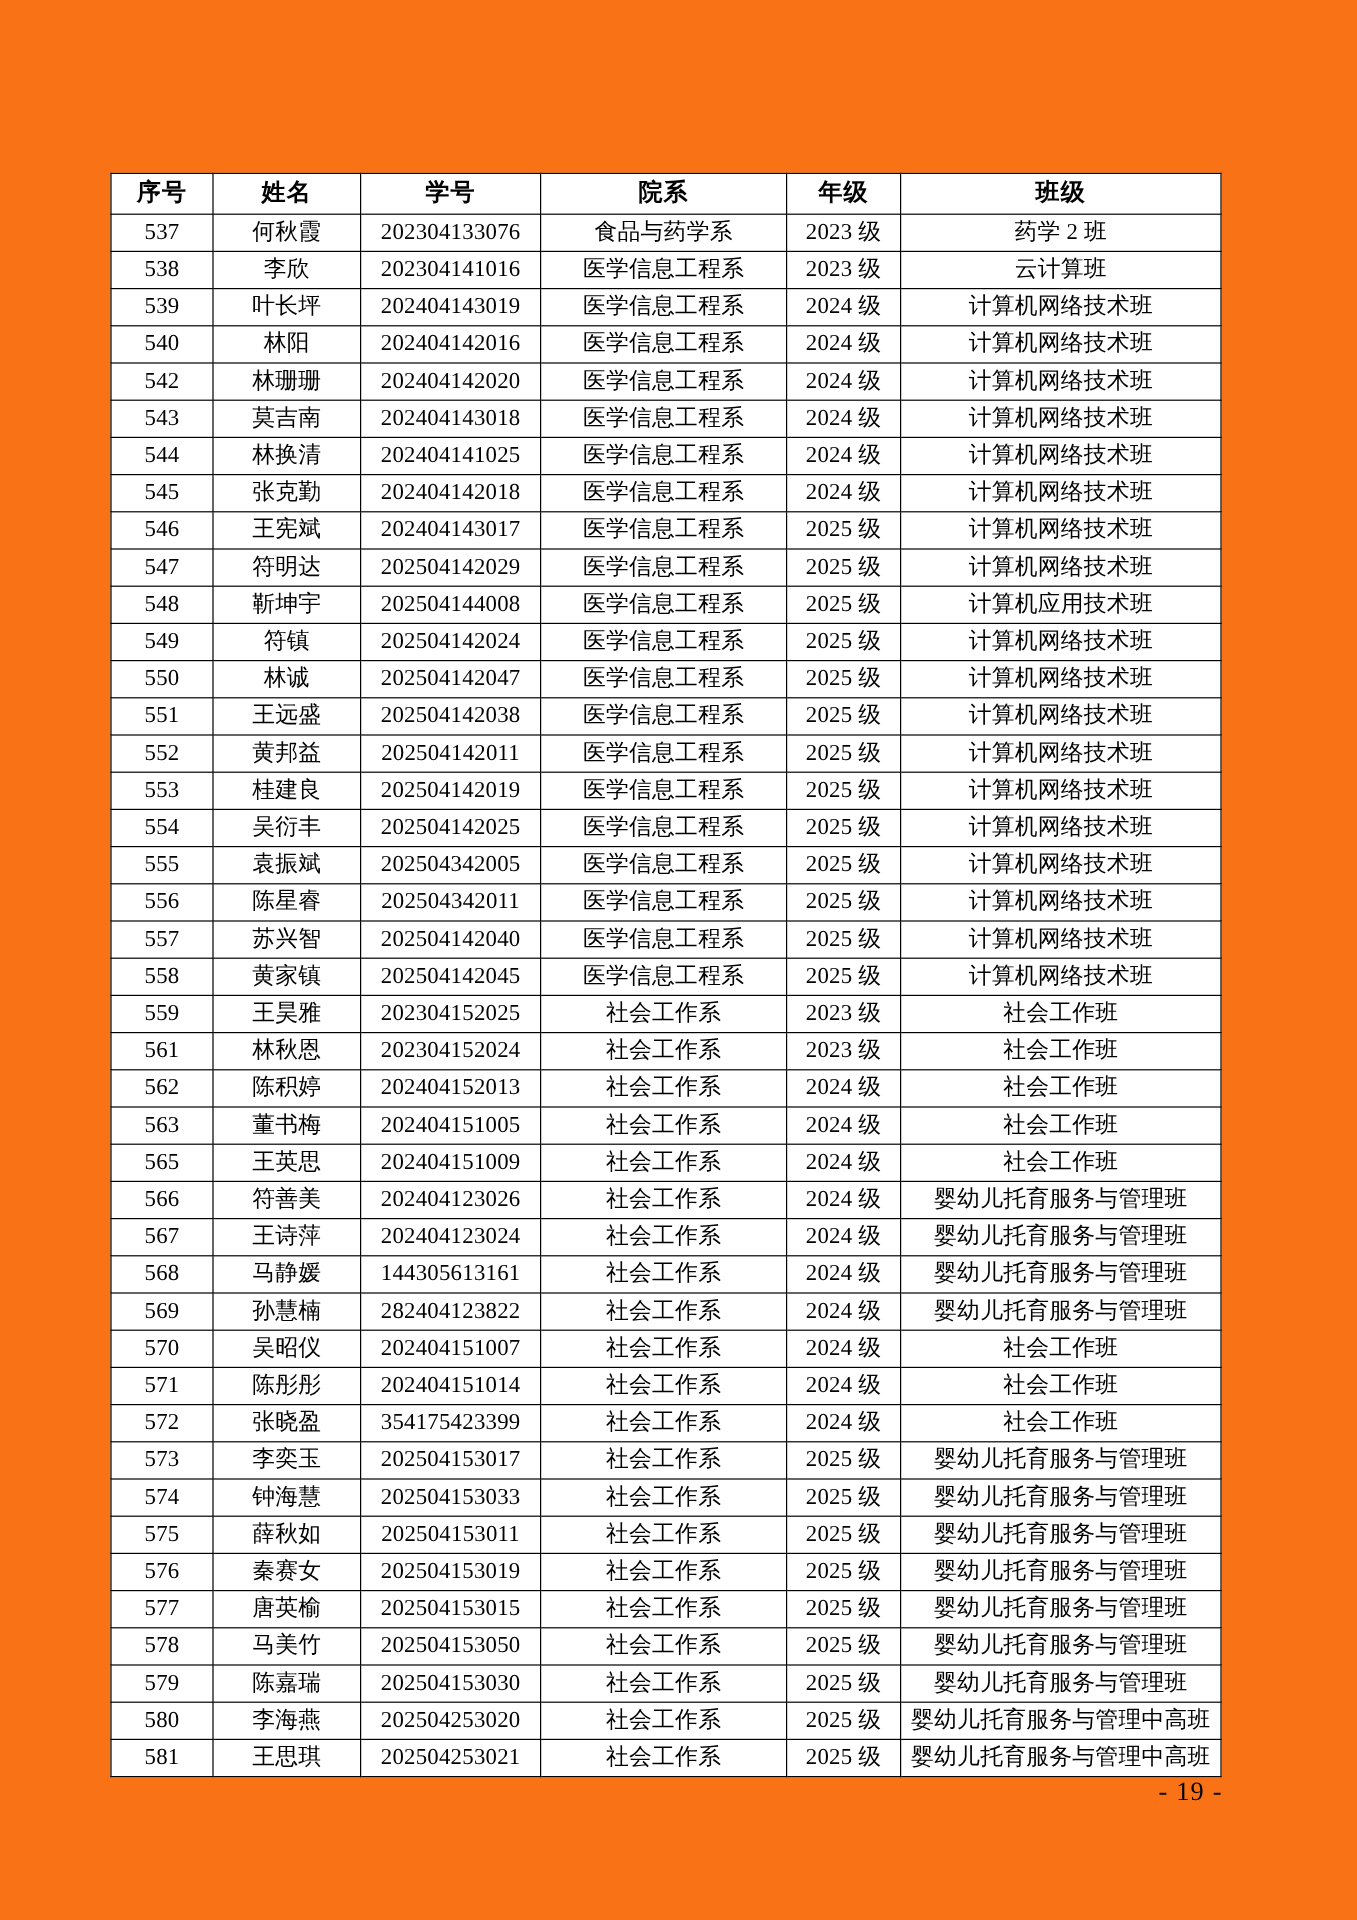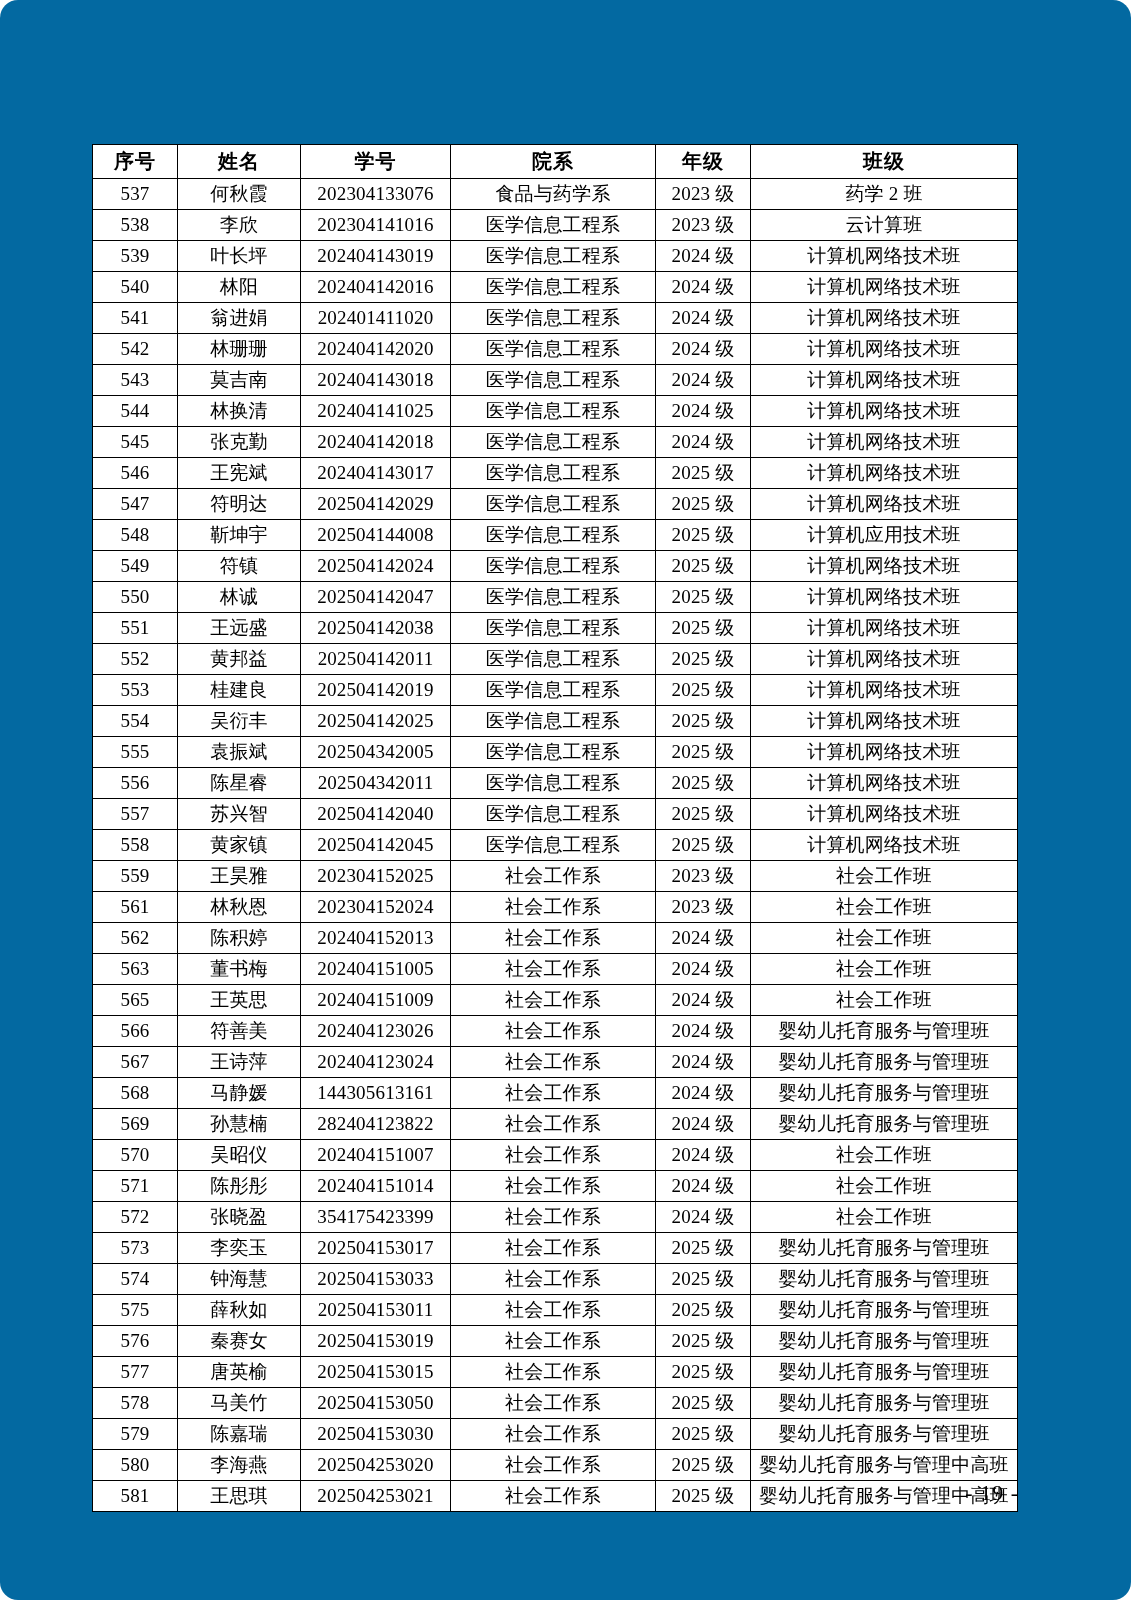--- a/index.html
+++ b/index.html
@@ -13,22 +13,21 @@
     font-family: "Liberation Serif", "DejaVu Serif", serif;
     color: #000000;
     position: relative;
     overflow: hidden;
   }
   .page {
     position: absolute;
     left: 0; top: 0;
     width: 1131px;
     height: 1600px;
-    background: #0369a1;
-    border-radius: 18px;
+    background: #f97316;
   }
   .table-wrap {
     position: absolute;
     left: 92px;
     top: 144px;
     width: 925px;
   }
   table.roster {
     border-collapse: collapse;
     table-layout: fixed;
@@ -133,28 +132,20 @@
           </tr>
           <tr>
             <td class="seq">540</td>
             <td class="name">林阳</td>
             <td class="sid">202404142016</td>
             <td class="dept">医学信息工程系</td>
             <td class="grade">2024 级</td>
             <td class="cls">计算机网络技术班</td>
           </tr>
           <tr>
-            <td class="seq">541</td>
-            <td class="name">翁进娟</td>
-            <td class="sid">202401411020</td>
-            <td class="dept">医学信息工程系</td>
-            <td class="grade">2024 级</td>
-            <td class="cls">计算机网络技术班</td>
-          </tr>
-          <tr>
             <td class="seq">542</td>
             <td class="name">林珊珊</td>
             <td class="sid">202404142020</td>
             <td class="dept">医学信息工程系</td>
             <td class="grade">2024 级</td>
             <td class="cls">计算机网络技术班</td>
           </tr>
           <tr>
             <td class="seq">543</td>
             <td class="name">莫吉南</td>

